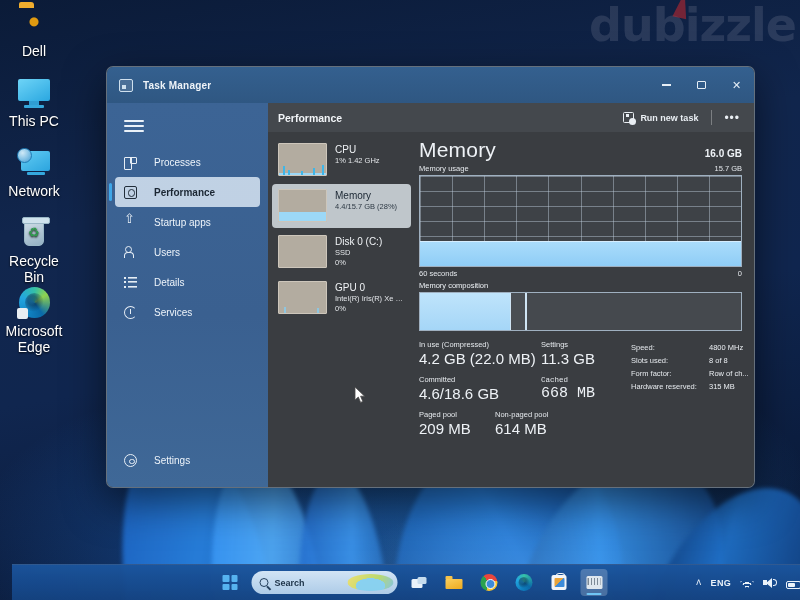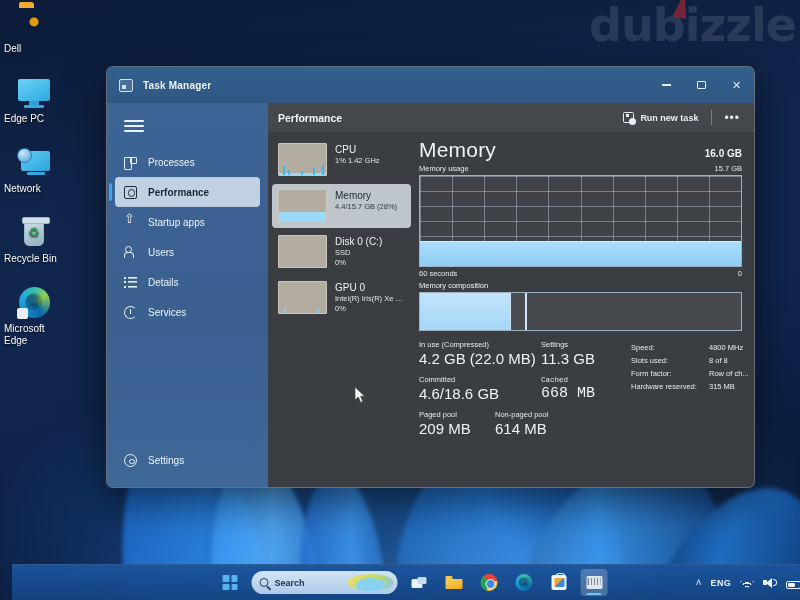--- a/index.html
+++ b/index.html
@@ -40,22 +40,22 @@
   #watermark .tick{
     position:absolute; left:86px; top:-10px;
     width:0;height:0;
     border-left:7px solid transparent; border-right:7px solid transparent;
     border-bottom:26px solid rgba(200,40,45,.55);
     transform:rotate(12deg);
   }
 
   
   .dicon{
-    position:absolute; left:4px; width:60px; 
-    color:#fff; font-size:10px; text-shadow:0 1px 2px rgba(0,0,0,.9);
+    position:absolute; left:4px; width:60px; text-align:center;
+    color:#fff; font-size:14px; text-shadow:0 1px 2px rgba(0,0,0,.9);
     line-height:1.15;
   }
   .dicon .gfx{ width:34px;height:34px;margin:0 auto 3px; position:relative;}
   .dicon .lbl{display:block;}
 
   .ic-folder{background:linear-gradient(160deg,#fbc34a,#e8a317);border-radius:3px;}
   .ic-folder:before{content:"";position:absolute;left:2px;top:-4px;width:15px;height:6px;background:#f0ad2e;border-radius:2px 3px 0 0;}
   .ic-folder:after{content:"";position:absolute;left:9px;top:11px;width:16px;height:14px;
      background:radial-gradient(circle at 50% 35%, #e09a10 0 4px, transparent 5px);border-radius:2px;}
   .ic-pc{}
@@ -110,21 +110,21 @@
   #tm-nav{
     width:161px; flex:none;
     background:linear-gradient(180deg,#3b6394 0%,#3a6architecture 0%,#3b6394 0%,#39618f 60%,#3d6punkt 100%);
     background:linear-gradient(180deg,#3c6495,#3a6090 55%,#3f6897);
     display:flex;flex-direction:column;padding-top:6px;
     position:relative;
   }
   .hamb{width:38px;height:30px;margin:2px 0 6px 8px;display:flex;flex-direction:column;justify-content:center;gap:3.5px;padding:0 9px;}
   .hamb span{display:block;height:1.6px;background:#eaf1f8;border-radius:1px;}
   .nav-item{
-    height:30px;display:flex;align-items:center;gap:11px;
+    height:30px;display:flex;align-items:center;gap:17px;
     margin:0 8px; padding-left:9px; border-radius:4px;
     color:#eef4fa;font-size:10px;position:relative;
   }
   .nav-item.active{background:rgba(222,234,246,.82);color:#1b2733;font-weight:600;}
   .nav-item.active:before{
     content:"";position:absolute;left:-6px;top:6px;width:3px;height:18px;background:#3fa7e8;border-radius:2px;
   }
   .nav-ico{width:13px;height:13px;flex:none;position:relative;opacity:.96;}
   .nav-item.active .nav-ico{filter:none;}
   .nav-spacer{flex:1;}
@@ -314,21 +314,21 @@
       <div class="ic-folder"></div>
     </div>
   <span class="lbl">Dell</span>
 </div>
 <div class="dicon" style="top:76px">
   <div class="gfx ic-pc">
       <div class="scr"></div>
       <div class="stand"></div>
       <div class="base"></div>
     </div>
-  <span class="lbl">Edge PC</span>
+  <span class="lbl">This PC</span>
 </div>
 <div class="dicon" style="top:146px">
   <div class="gfx ic-net">
       <div class="scr"></div>
       <div class="globe"></div>
       <div class="base"></div>
     </div>
   <span class="lbl">Network</span>
 </div>
 <div class="dicon" style="top:216px">

